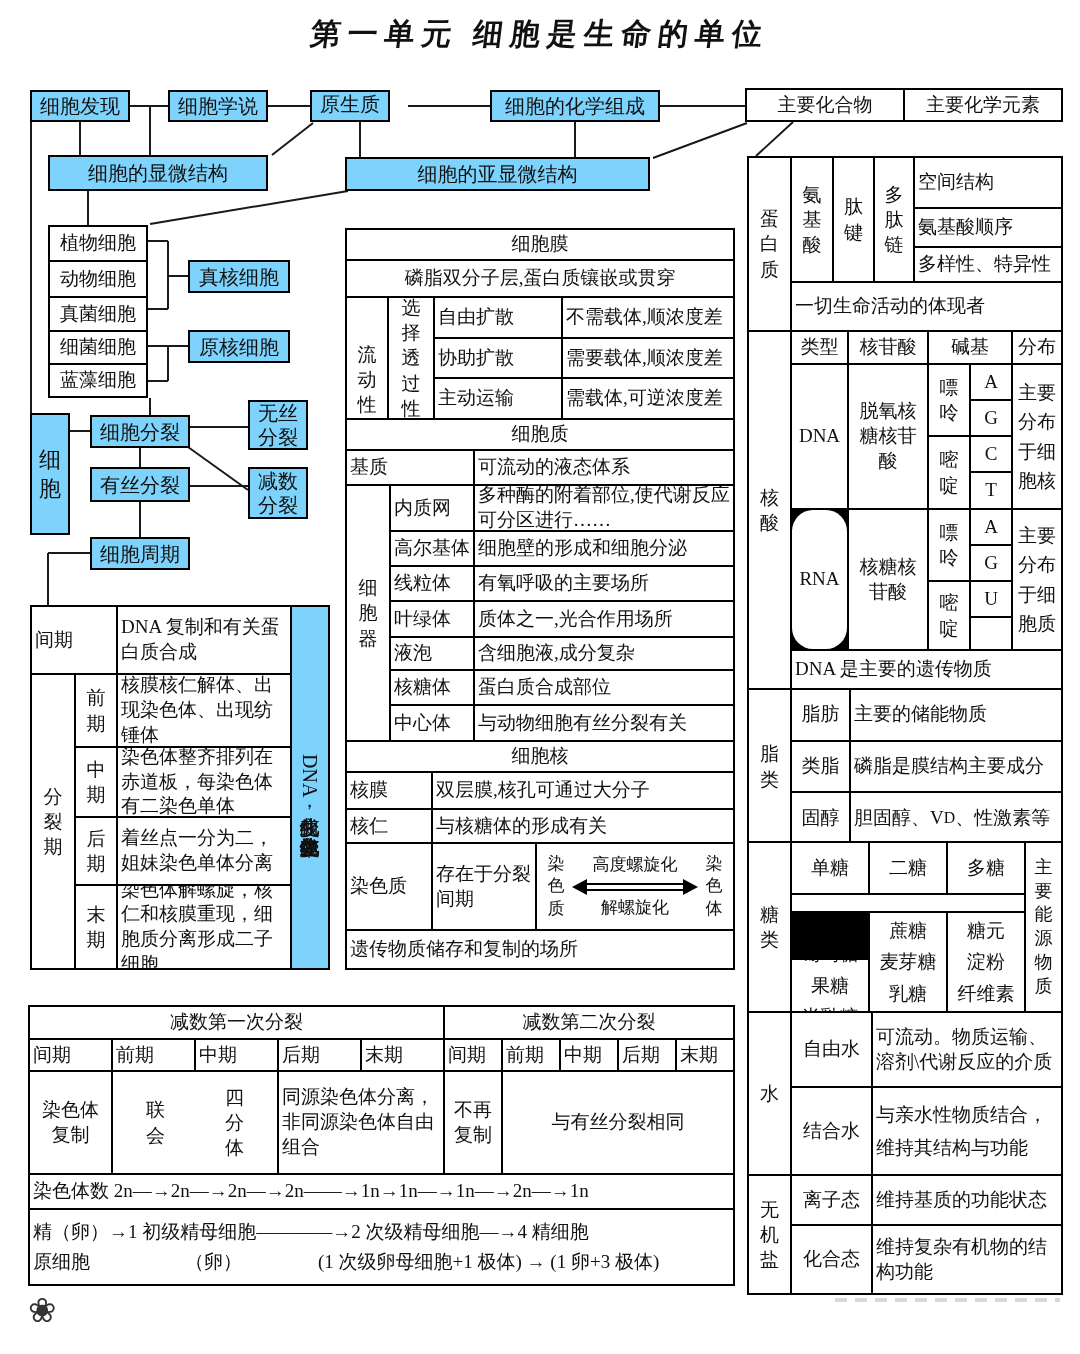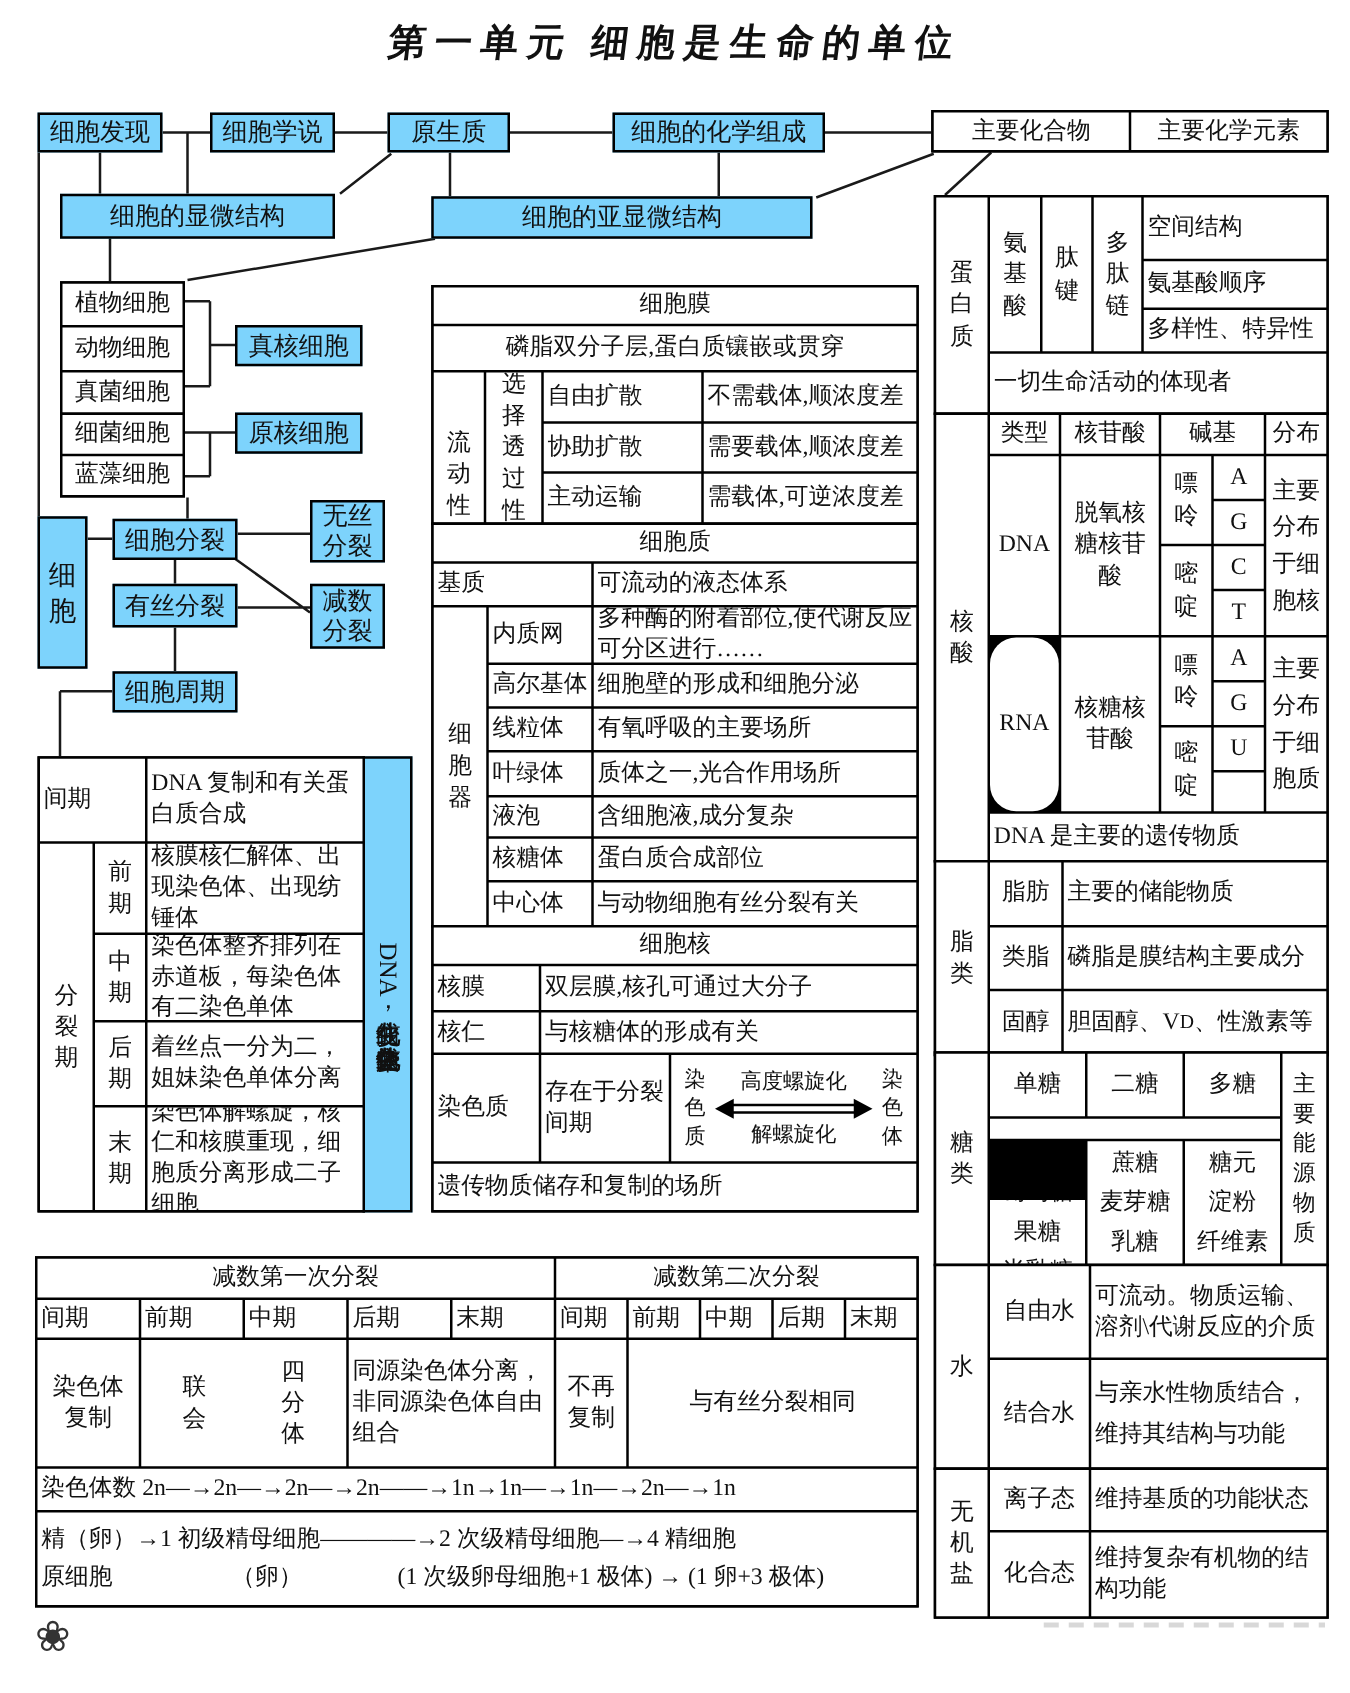--- a/index.html
+++ b/index.html
@@ -34,21 +34,21 @@
 
 <svg id="connectors" width="1080" height="1354">
   <path d="M130 106H168M268 106H310M408 106H490M660 106H745M80 122V155M150 106V155M31 122V413M313 123L272 155M360 122V157M575 122V157M747 123L653 158M793 122L756 156M88 190V225M348 191L150 224M148 241H168M168 241V309M148 309H168M168 276H188M148 346H188M168 346V381M148 381H168M70 431H90M150 398V415M190 427H248M140 448V467M188 447L248 490M190 486H248M140 502V537M90 553H48M48 553V605" stroke="#1a1a1a" stroke-width="2" fill="none"></path>
   <path d="M835 1300H1060" stroke="#b9b9b9" stroke-width="4" stroke-dasharray="12 8" opacity="0.55"></path>
 </svg>
 
 <div id="page-title">第一单元 细胞是生命的单位</div>
 
 <div class="b" style="left:30px;top:90px;width:100px;height:32px;">细胞发现</div>
 <div class="b" style="left:168px;top:90px;width:100px;height:32px;">细胞学说</div>
-<div class="b" style="left:310px;top:90px;width:98px;height:32px;">原生质</div>
+<div class="b" style="left:310px;top:90px;width:80px;height:32px;font-family:Liberation Mono, monospace;">原生质</div>
 <div class="b" style="left:490px;top:90px;width:170px;height:32px;">细胞的化学组成</div>
 
 <div class="t" style="left:745px;top:88px;width:318px;height:34px;grid-template-columns:1fr 1fr;grid-template-rows:1fr;">
   <div class="c">主要化合物</div>
   <div class="c">主要化学元素</div>
 </div>
 
 <div class="b" style="left:48px;top:155px;width:220px;height:36px;">细胞的显微结构</div>
 <div class="b" style="left:345px;top:157px;width:305px;height:34px;">细胞的亚显微结构</div>
 

